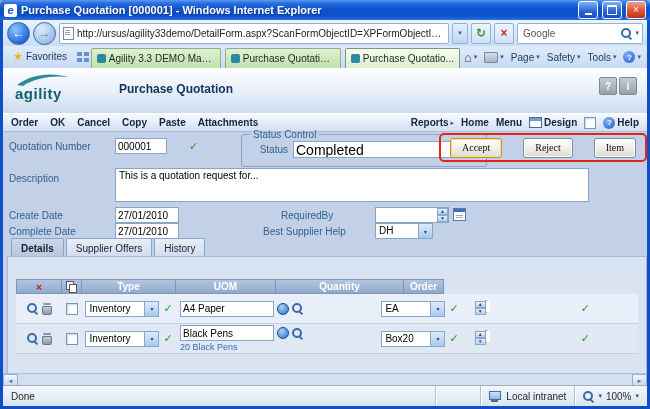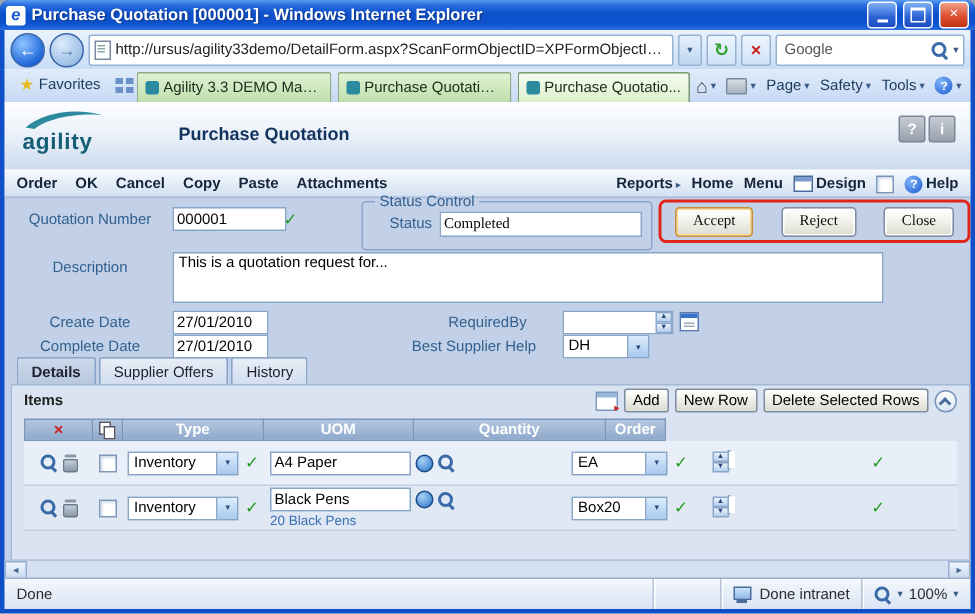--- a/index.html
+++ b/index.html
@@ -67,30 +67,30 @@
   .graybtn{width:16px;height:16px;border:1px solid #7a8898;border-radius:2px;background:linear-gradient(180deg,#c6ccd4,#98a0ac);color:#fff;font-weight:bold;font-size:10px;display:flex;align-items:center;justify-content:center}
 
   .apptb{position:absolute;left:0;top:45px;right:0;height:17px;background:linear-gradient(180deg,#f5f9fe,#d3e0f1);
     border-top:1px solid #fff;border-bottom:1px solid #a8bcd8;display:flex;align-items:center;padding:0 8px;gap:12px}
   .tbitem{font-size:10px;font-weight:bold;color:#15253a}
   .tbright{margin-left:auto;display:flex;align-items:center;gap:7px}
   .designic{width:11px;height:9px;border:1px solid #4a6a9a;background:#fff;position:relative}
   .designic::before{content:"";position:absolute;left:0;top:0;right:0;height:3px;background:#7a9ccc}
   .cbx{width:10px;height:10px;background:#fff;border:1px solid #7a96b8;box-shadow:inset 1px 1px 2px #c8d4e4}
 
-  .lbl{position:absolute;color:#33618f;font-size:10px;text-align:center}
+  .lbl{position:absolute;color:#33618f;font-size:10px;text-align:left}
   .inp{position:absolute;height:16px;border:1px solid #88a6c8;background:#fff;font-size:10px;padding:0 2px;font-family:inherit;color:#000;box-sizing:border-box}
   .chk{color:#1f9c1f;font-weight:bold;font-size:11px}
   .chkabs{position:absolute}
 
   fieldset.statusgrp{position:absolute;left:238px;top:61px;width:192px;height:36px;border:1px solid #8aa5c8;border-radius:3px;margin:0;padding:0}
   fieldset.statusgrp legend{font-size:10px;color:#33618f;margin-left:8px;padding:0 3px}
   .statusrow{display:flex;align-items:center;gap:5px;padding:1px 6px 0 2px}
   .statusrow .slbl{width:44px;text-align:right;color:#33618f}
-  .statusrow input{flex:1;height:15px;border:1px solid #88a6c8;font-size:10px;padding:0 2px;font-family:Liberation Serif, serif}
+  .statusrow input{flex:1;height:15px;border:1px solid #88a6c8;font-size:14px;padding:0 2px;font-family:Liberation Sans, sans-serif}
 
   .annot{position:absolute;left:436px;top:65px;width:208px;height:29px;border:2px solid #e1251b;border-radius:5px;
     display:flex;align-items:center;justify-content:space-between;padding:0 9px;box-sizing:border-box}
   .xpbtn{height:20px;padding:0 11px;font-size:10px;color:#111;border:1px solid #7f8da0;border-radius:3px;
     background:linear-gradient(180deg,#ffffff,#f2f2ec 45%,#dddcd2);box-shadow:inset 0 0 0 1px #fff;font-family:Liberation Serif, serif}
   .xpbtn.default{border-color:#c89030;box-shadow:inset 0 0 0 1px #ffd98c}
 
   textarea.desc{position:absolute;left:112px;top:100px;width:474px;height:34px;border:1px solid #88a6c8;font-size:10px;font-family:inherit;resize:none;padding:1px 3px;box-sizing:border-box}
 
   .spinwrap{position:absolute;height:16px;background:#fff;border:1px solid #88a6c8;box-sizing:border-box}
@@ -280,35 +280,35 @@
         </span>
         <span class="cbx"></span>
         <span class="tbitem cmditem">
           <span class="helpcirc">?</span>
           <span>Help</span>
         </span>
       </span>
     </div>
 
     <span class="lbl" style="left:6px;top:73px;width:102px">Quotation Number</span>
-    <input class="inp" style="left: 112px; top: 70px; width: 76px;" value="000001">
+    <input class="inp" style="left: 112px; top: 70px; width: 52px;" value="000001">
     <span class="chk chkabs" style="left:186px;top:72px">✓</span>
 
     <fieldset class="statusgrp">
       <legend>Status Control</legend>
       <div class="statusrow">
         <span class="slbl">Status</span>
         <input value="Completed" style="">
       </div>
     </fieldset>
 
     <div class="annot">
       <button class="xpbtn default">Accept</button>
       <button class="xpbtn">Reject</button>
-      <button class="xpbtn">Close</button>
+      <button class="xpbtn">Item</button>
     </div>
 
     <span class="lbl" style="left:6px;top:105px;width:102px">Description</span>
     <textarea class="desc" style="">This is a quotation request for...</textarea>
 
     <span class="lbl" style="left:6px;top:142px;width:102px">Create Date</span>
     <input class="inp" style="left: 112px; top: 139px; width: 64px;" value="27/01/2010">
 
     <span class="lbl" style="left:278px;top:142px;width:88px">RequiredBy</span>
     <div class="spinwrap" style="left:372px;top:139px;width:74px">
@@ -329,30 +329,20 @@
       <span class="dd">▾</span>
     </span>
 
     <div class="dtabs">
       <span class="dtab active">Details</span>
       <span class="dtab">Supplier Offers</span>
       <span class="dtab">History</span>
     </div>
 
     <div class="panel">
-      <div class="itemsbar">
-        <span class="itemstitle">Items</span>
-        <span class="itemsbtns">
-          <span class="gridic"></span>
-          <button class="smbtn">Add</button>
-          <button class="smbtn">New Row</button>
-          <button class="smbtn">Delete Selected Rows</button>
-          <span class="chev"></span>
-        </span>
-      </div>
 
       <div class="tbl">
         <div class="trow">
           <span class="th c-tools">
               <span class="redx">×</span>
             </span>
           <span class="th c-check">
               <span class="copyic"></span>
             </span>
           <span class="th c-type">Type</span>
@@ -457,21 +447,21 @@
       <span class="scrbtn">►</span>
     </div>
   </div>
 
   <div class="statusbar">
     <span class="stleft">Done</span>
     <span class="spacer"></span>
     <span class="stseg" style="width:28px"></span>
     <span class="stseg">
       <span class="pcic"></span>
-      <span>Done intranet</span>
+      <span>Local intranet</span>
     </span>
     <span class="stseg">
       <span class="magic"></span>
       <span class="arr">▾</span>
       <span>100%</span>
       <span class="arr">▾</span>
     </span>
   </div>
 
 </div>

